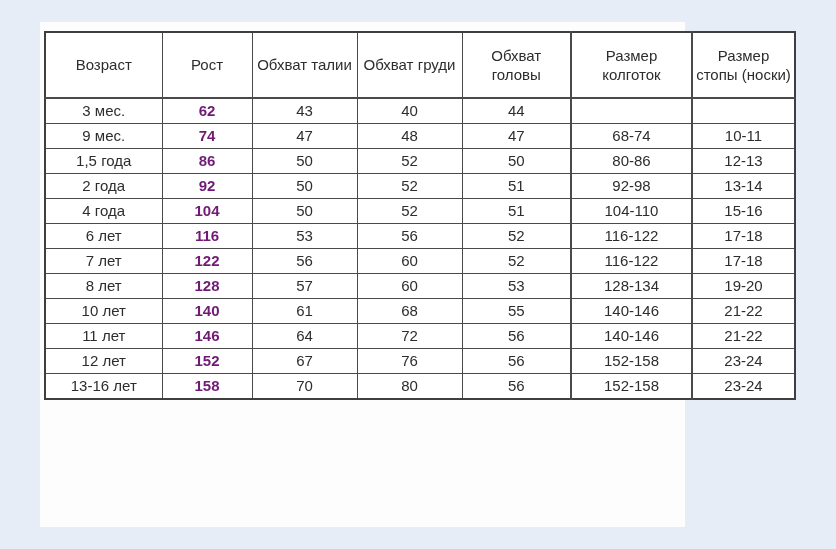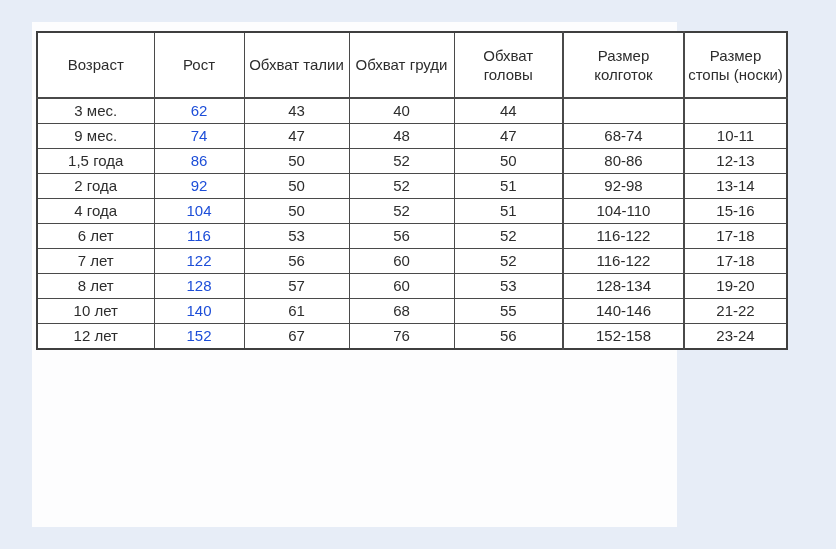--- a/index.html
+++ b/index.html
@@ -9,21 +9,21 @@
   body {
     width: 836px;
     height: 549px;
     background: #e7edf7;
     position: relative;
     overflow: hidden;
     font-family: "Liberation Sans", sans-serif;
   }
   .panel {
     position: absolute;
-    left: 32px;
+    left: 40px;
     top: 22px;
     width: 645px;
     height: 505px;
     background: #fdfdfe;
   }
   table.size-table {
     border-collapse: collapse;
     table-layout: fixed;
     width: 750px;
     margin: 9px 0 0 4px;
@@ -46,22 +46,22 @@
     line-height: 1.3;
     border-bottom-width: 2px;
   }
   .size-table td {
     height: 22px;
     line-height: 20px;
     white-space: nowrap;
   }
   
   .size-table td:nth-child(2) {
-    font-weight: normal;
-    color: #1d4ed8;
+    font-weight: bold;
+    color: #701a75;
   }
   
   .size-table th:nth-child(6), .size-table td:nth-child(6),
   .size-table th:nth-child(7), .size-table td:nth-child(7) {
     border-left-width: 2px;
   }
   
   col.c-age    { width: 117px; }
   col.c-height { width: 90px; }
   col.c-waist  { width: 105px; }
@@ -171,23 +171,41 @@
         <tr>
           <td>10 лет</td>
           <td>140</td>
           <td>61</td>
           <td>68</td>
           <td>55</td>
           <td>140-146</td>
           <td>21-22</td>
         </tr>
         <tr>
+          <td>11 лет</td>
+          <td>146</td>
+          <td>64</td>
+          <td>72</td>
+          <td>56</td>
+          <td>140-146</td>
+          <td>21-22</td>
+        </tr>
+        <tr>
           <td>12 лет</td>
           <td>152</td>
           <td>67</td>
           <td>76</td>
+          <td>56</td>
+          <td>152-158</td>
+          <td>23-24</td>
+        </tr>
+        <tr>
+          <td>13-16 лет</td>
+          <td>158</td>
+          <td>70</td>
+          <td>80</td>
           <td>56</td>
           <td>152-158</td>
           <td>23-24</td>
         </tr>
       </tbody>
   </table>
 </div>
 
 </body></html>

